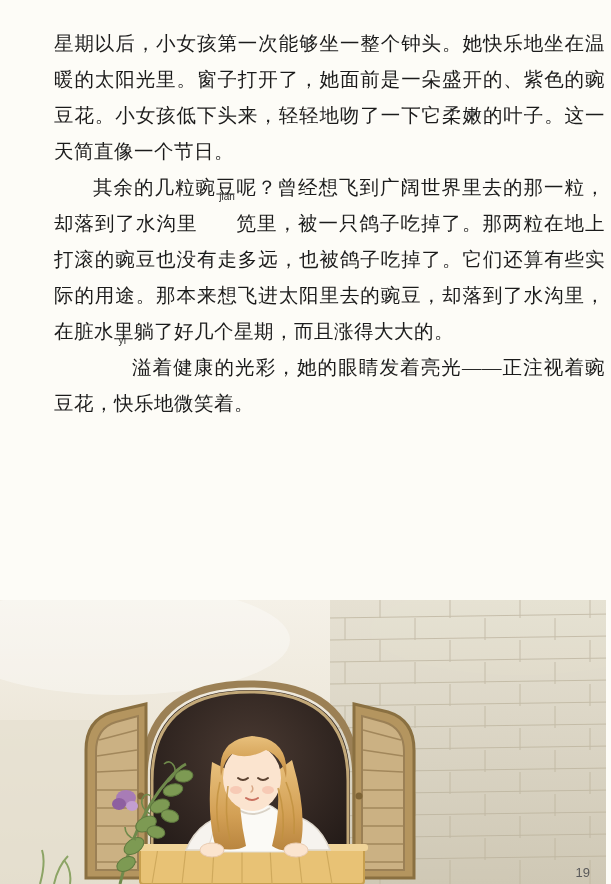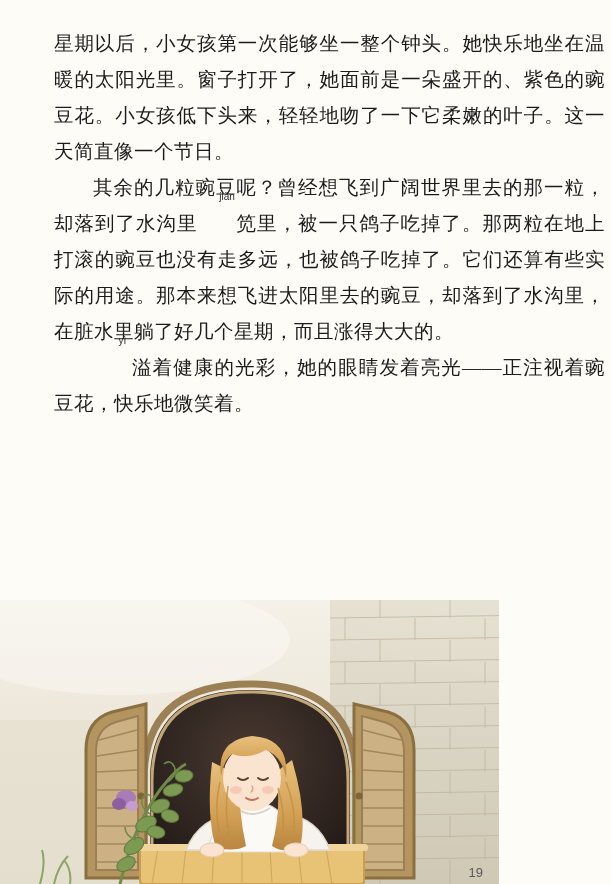--- a/index.html
+++ b/index.html
@@ -60,21 +60,21 @@
     letter-spacing: 0;
     white-space: nowrap;
     text-indent: 0;
   }
 
   
   .illustration {
     position: absolute;
     left: 0;
     top: 600px;
-    width: 499px;
+    width: 606px;
     height: 284px;
     overflow: hidden;
   }
   .sky {
     position: absolute;
     inset: 0;
     background: linear-gradient(180deg, #f3efe6 0%, #efe9dc 18%, #e9e3d4 45%, #e3dccb 100%);
   }
   .page-number {
     position: absolute;

